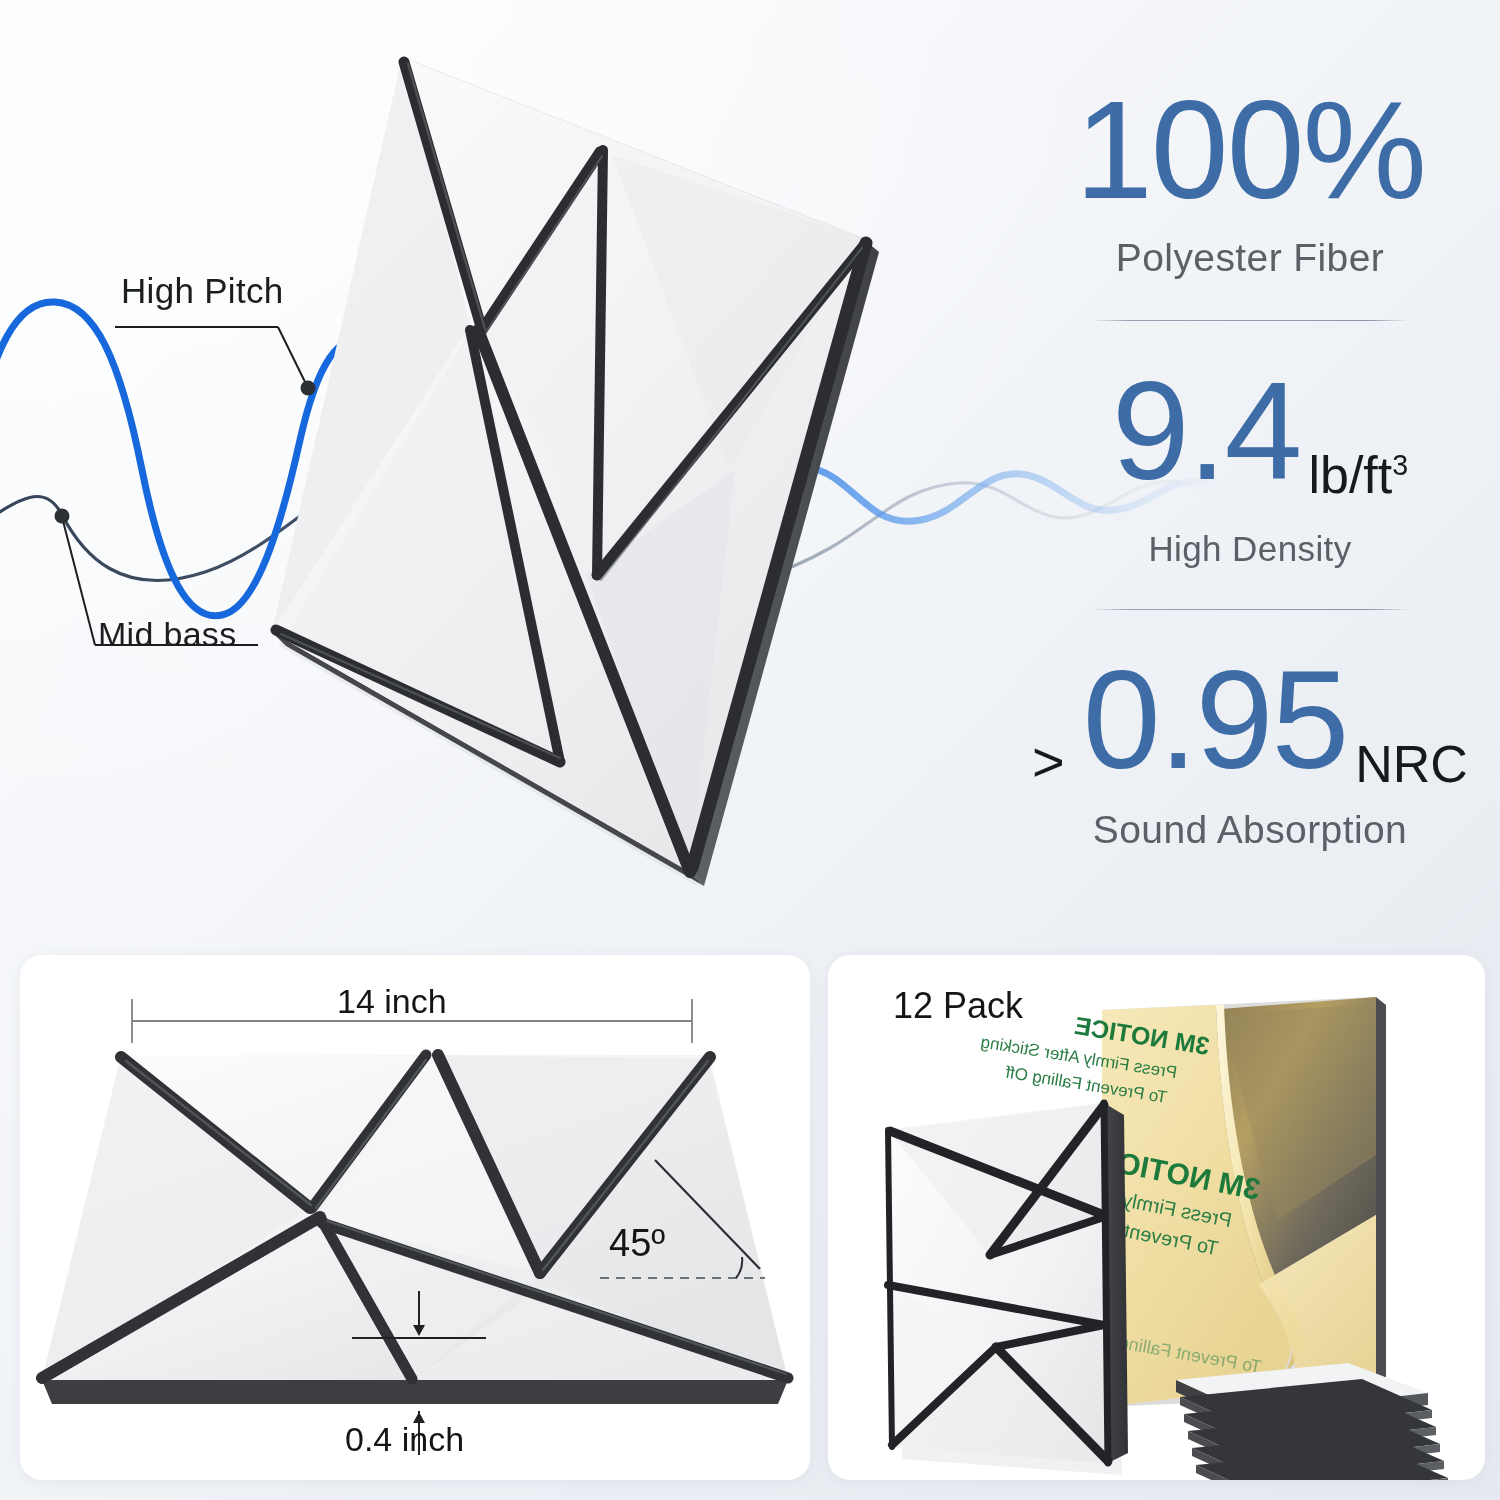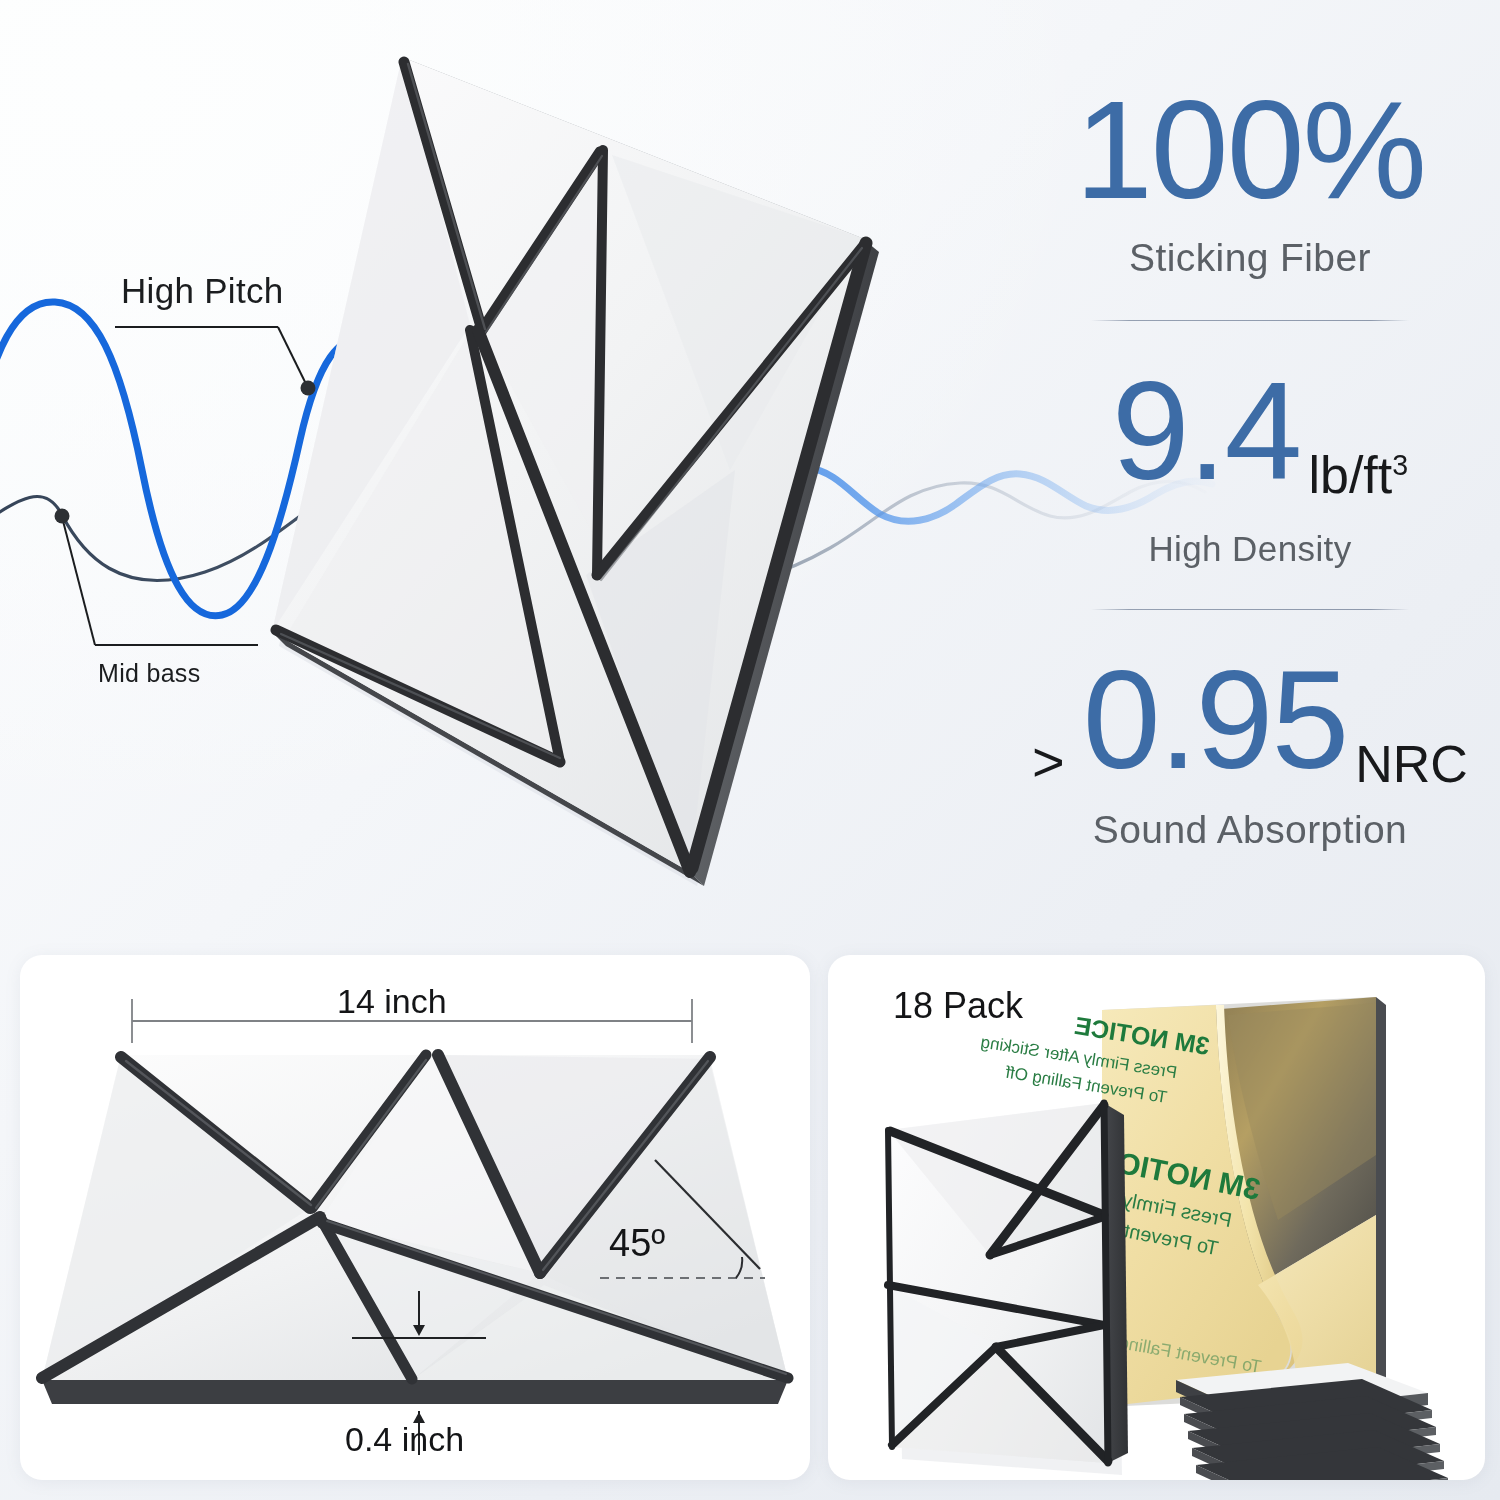--- a/index.html
+++ b/index.html
@@ -23,21 +23,21 @@
 
   .lead-label{
     position:absolute;
     font-family:"Liberation Sans", sans-serif;
     font-weight:300;
     color:#1b1d1f;
     letter-spacing:.3px;
     white-space:nowrap;
   }
   #label-high-pitch{left:111px;top:271px;font-size:35px;margin-left:10px;}
-  #label-mid-bass{left:98px;top:659px;font-size:25px;}
+  #label-mid-bass{left:98px;top:615px;font-size:34px;}
 
   
   #specs{
     position:absolute;left:1020px;top:80px;width:460px;height:830px;
     text-align:center;
   }
   .spec-block{width:100%;}
   .spec-value{
     color:#3d6ca6;
     font-weight:400;
@@ -225,21 +225,21 @@
     <div class="lead-label" id="label-high-pitch">High Pitch</div>
     <div class="lead-label" id="label-mid-bass">Mid bass</div>
 
     <div id="specs">
 
       <div class="spec-block" id="spec-0">
         <div class="spec-value">
           <span class="spec-num">100</span>
             <span class="spec-num">%</span>
         </div>
-        <div class="spec-caption">Sticking Fiber</div>
+        <div class="spec-caption">Polyester Fiber</div>
       </div>
 
       <div class="spec-divider"></div>
 
       <div class="spec-block" id="spec-1">
         <div class="spec-value">
           <span class="spec-num">9.4</span>
             <span class="spec-unit"><span>lb/ft</span><span class="sup">3</span></span>
         </div>
         <div class="spec-caption">High Density</div>
@@ -443,15 +443,15 @@
           <path d="M 276 370 L 168 392" stroke-width="8"></path>
           <path d="M 168 392 L 280 506" stroke-width="9"></path>
           <path d="M 64 490 L 168 392" stroke-width="8"></path>
           <path d="M 276 148 L 280 508" stroke-width="7"></path>
           <path d="M 60 175 L 64 492" stroke-width="6"></path>
         </g>
       </g>
     </svg>
   </div>
 
-  <div class="card-label" id="label-12pack">18 Pack</div>
+  <div class="card-label" id="label-12pack">12 Pack</div>
 
 </div>
 
 </body></html>

